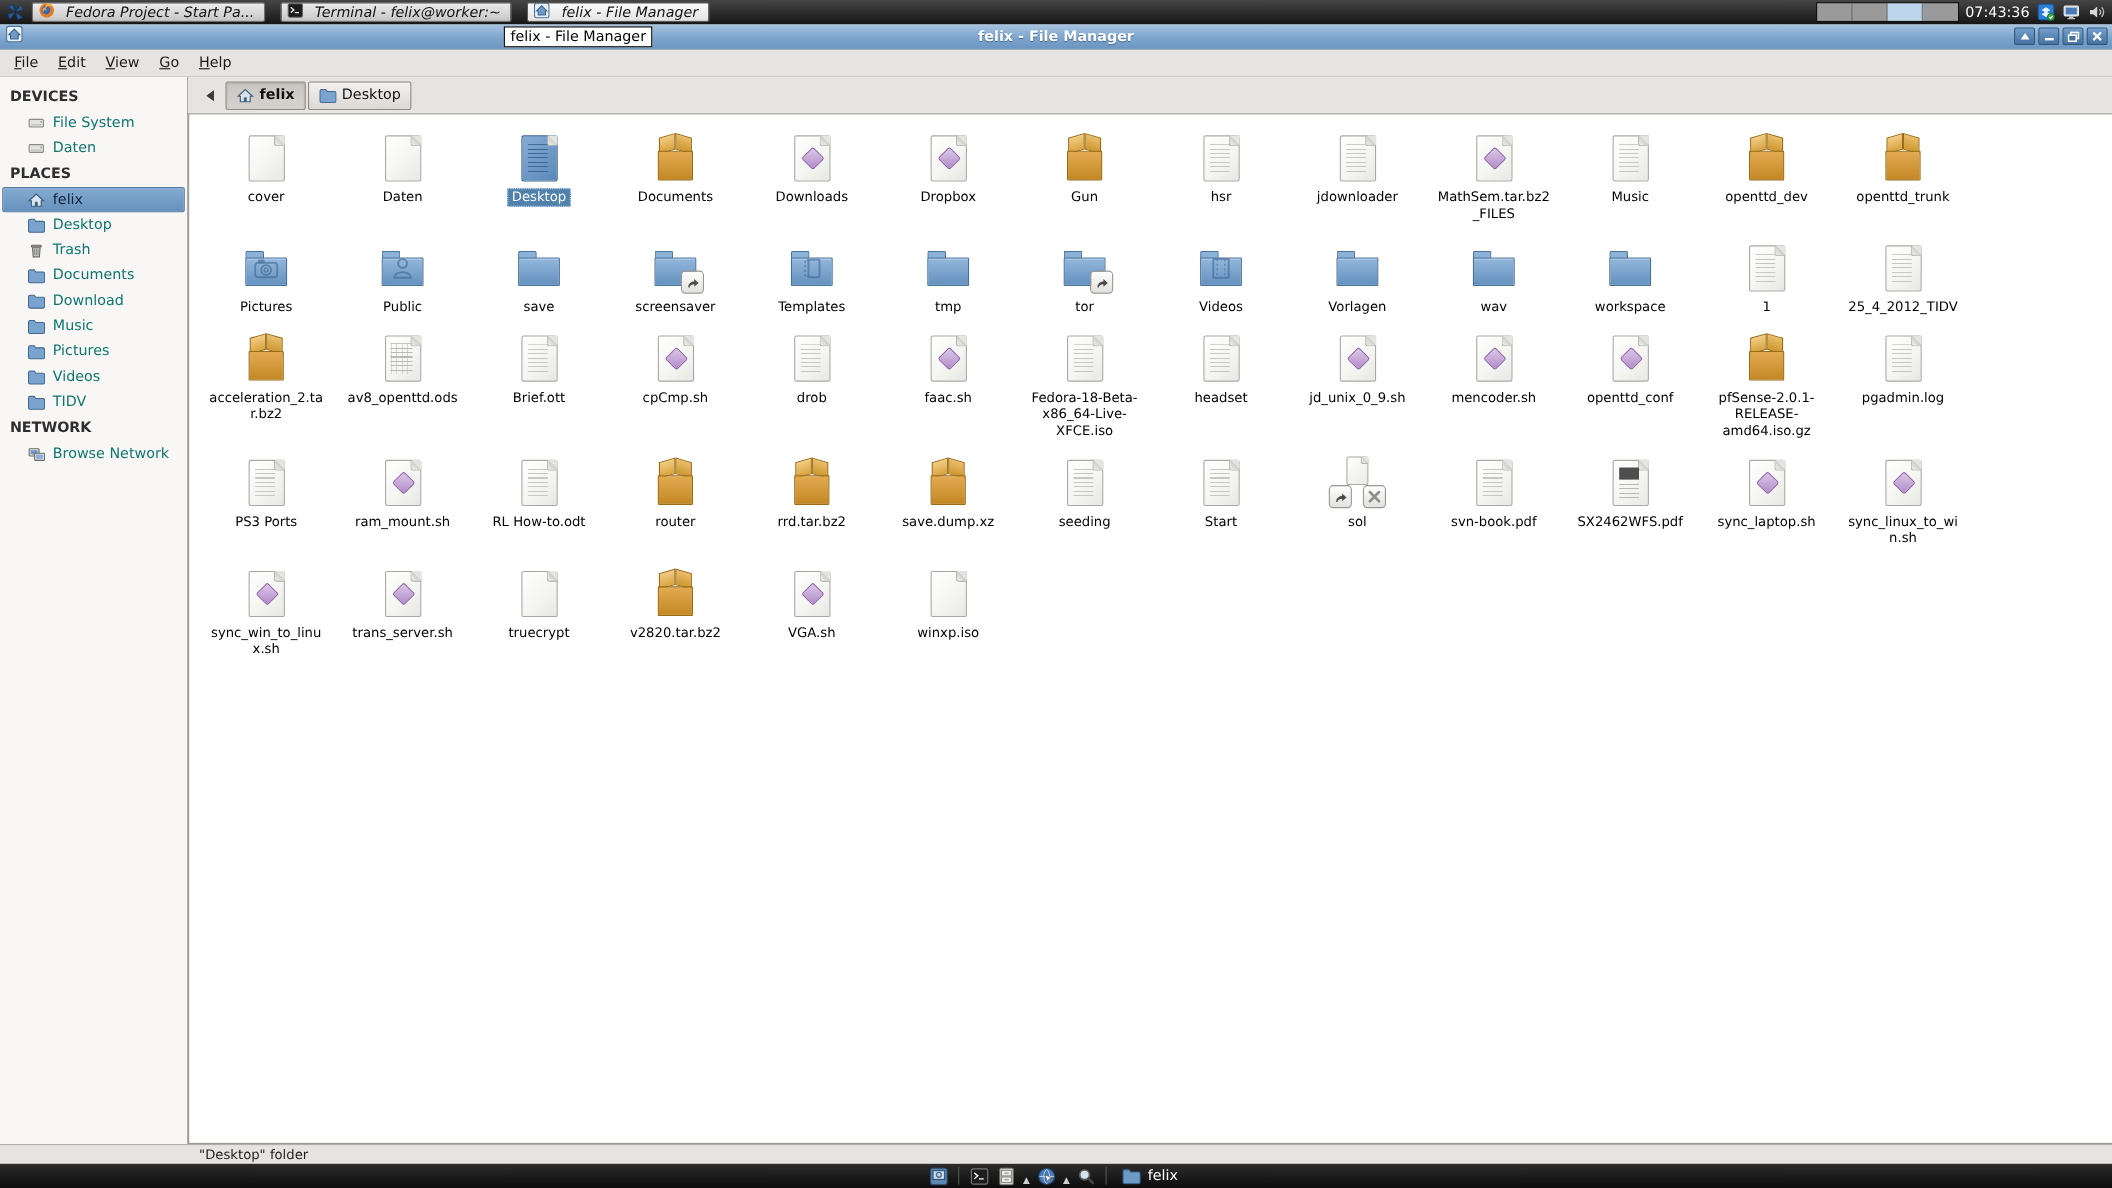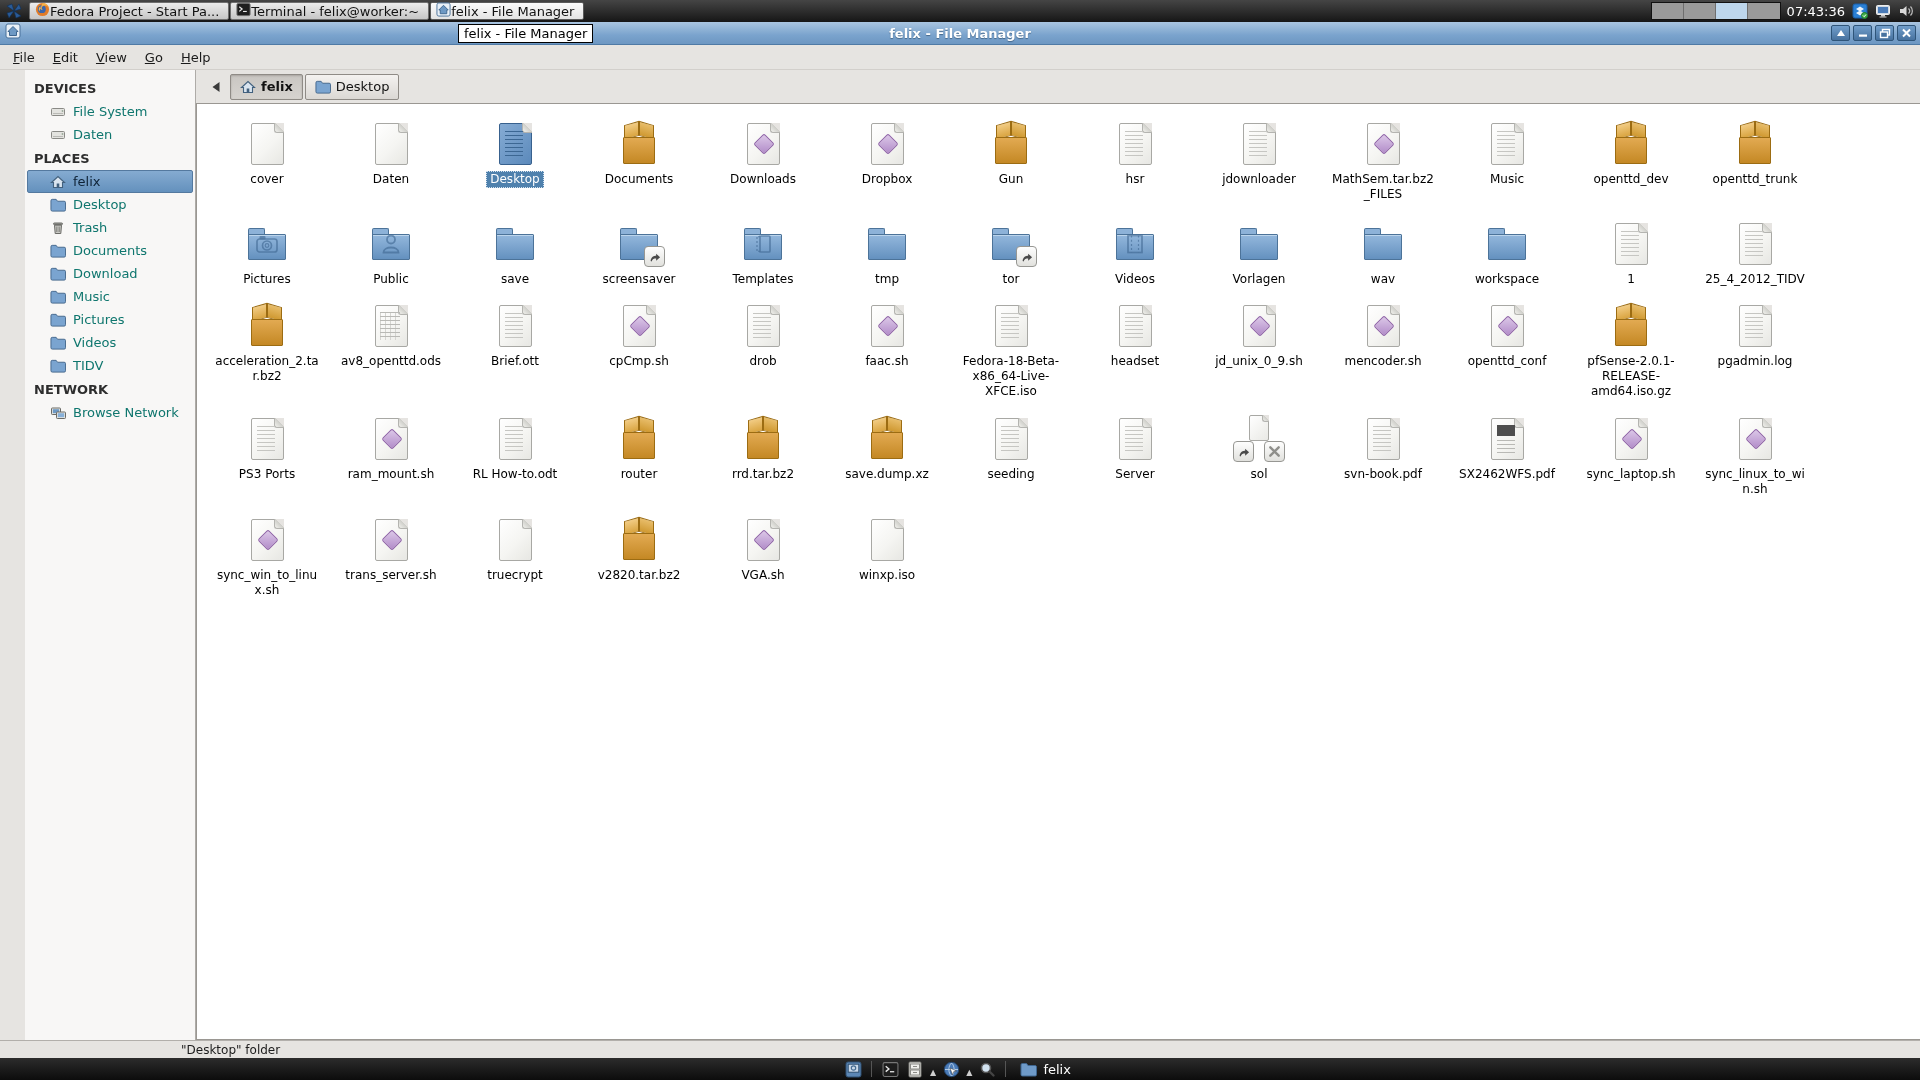--- a/index.html
+++ b/index.html
@@ -2,23 +2,23 @@
 <html><head>
 <meta charset="utf-8">
 <style>
   * { margin:0; padding:0; box-sizing:border-box; }
   html,body { width:1920px; height:1080px; overflow:hidden; font-family:"DejaVu Sans", sans-serif; background:#d8d5d2; }
 
   
   #top-panel { position:absolute; left:0; top:0; width:1920px; height:22px;
     background:linear-gradient(#454545,#161616); display:flex; align-items:center; z-index:50; }
   #panel-menu-icon { width:22px; height:18px; margin:0 4px 0 3px; display:flex; align-items:center; justify-content:center; }
-  .taskbtn { height:18px; margin-right:1px; display:flex; align-items:center; gap:0;
+  .taskbtn { height:18px; margin-right:14px; display:flex; align-items:center; gap:10px;
     background:linear-gradient(#ececec,#c6c6c6); border:1px solid #6f6f6f; border-radius:2px;
-    padding:0 9px 0 5px; font-size:13px; color:#111; white-space:nowrap; }
+    padding:0 9px 0 5px; font-size:13px; color:#111; white-space:nowrap;font-style:italic; }
   .taskbtn.active { background:linear-gradient(#fbfbfb,#e3e3e3); border-color:#5a5a5a; }
   #panel-right { margin-left:auto; display:flex; align-items:center; gap:6px; padding-right:6px; }
   #pager { display:flex; height:18px; border:1px solid #111; }
   .ws { width:32px; height:100%; background:#9a9a9a; border-right:1px solid #6e6e6e; }
   .ws:last-child { border-right:none; }
   .ws.active { background:#bdd6ec; }
   #clock { color:#fff; font-size:13px; }
   .tray { width:17px; height:17px; display:flex; align-items:center; justify-content:center; }
 
   
@@ -32,21 +32,21 @@
   #title-tooltip { position:absolute; left:458px; top:2px; height:19px; background:#fff;
     border:1px solid #000; font-size:13px; color:#000; padding:1px 5px; z-index:5; white-space:nowrap; }
   #titlebar-buttons { margin-left:auto; display:flex; gap:3px; padding-right:4px; position:relative; z-index:6; }
   .tbtn { width:19px; height:16px; border:1px solid #2f5579; border-radius:2px;
     background:linear-gradient(#719ecb,#47729f); display:flex; align-items:center; justify-content:center; }
 
   #menubar { height:25px; background:#e6e4e1; display:flex; align-items:center; padding-left:4px; border-bottom:1px solid #d2cfcb; }
   .menu-item { display:inline-block; font-size:13px; color:#1a1a1a; padding:3px 9px; }
   .menu-item::first-letter { text-decoration:underline; }
 
-  #body-row { flex:1; display:flex; min-height:0;padding-left:25px; }
+  #body-row { flex:1; display:flex; min-height:0; }
 
   
   #sidebar { width:171px; background:#f8f7f6; border-right:1px solid #aeaba7; padding-top:6px; overflow:hidden; }
   .side-header { font-size:13px; font-weight:bold; color:#2e2e2e; padding:5px 0 4px 9px; }
   .side-item { display:flex; align-items:center; gap:7px; height:23px; padding-left:23px;
     font-size:13px; color:#0f766e; margin:0 2px; border-radius:2px; }
   .side-item.selected { background:linear-gradient(#85abd1,#6491bd); border:1px solid #54799f;
     color:#0e2236; padding-left:22px; }
   .side-icon { width:16px; height:16px; flex:none; display:flex; align-items:center; justify-content:center; }
 
@@ -782,21 +782,21 @@
               </div>
               <div class="flabel">seeding</div>
             </div>
             <div class="file">
               <div class="icon48">
                 <div class="doc">
                   <div class="fold"></div>
                   <div class="lines"></div>
                 </div>
               </div>
-              <div class="flabel">Server</div>
+              <div class="flabel">Start</div>
             </div>
             <div class="file">
               <div class="icon48">
                 <div class="mini-doc">
                   <div class="fold" style="width:7px;height:7px"></div>
                 </div>
                 <div class="badge bl">
                   <svg width="14" height="14" viewBox="0 0 16 16">
                     <path d="M3 12.5 C3.4 8 6.8 6.8 9.3 6.7 L9.3 4.2 L13.8 8.2 L9.3 12.2 L9.3 9.7 C7 9.7 4.8 10.3 4.2 13.2 Z" fill="#4a4a4a"></path>
                   </svg>

